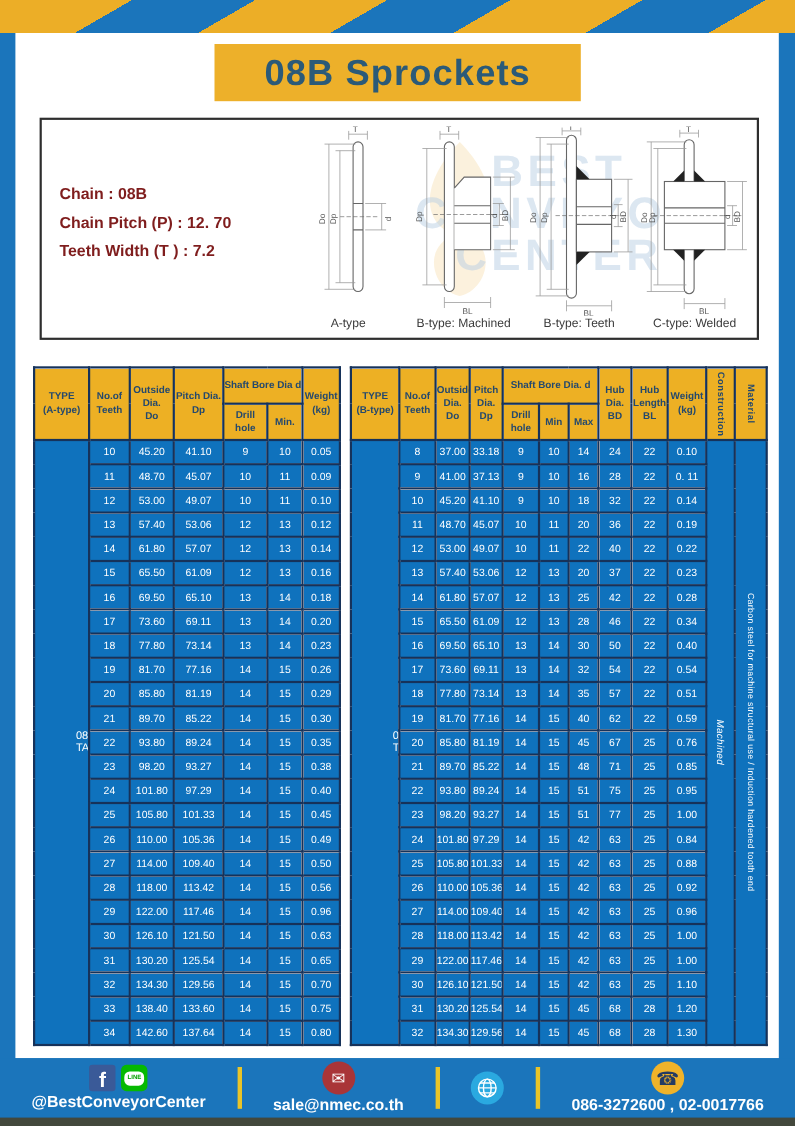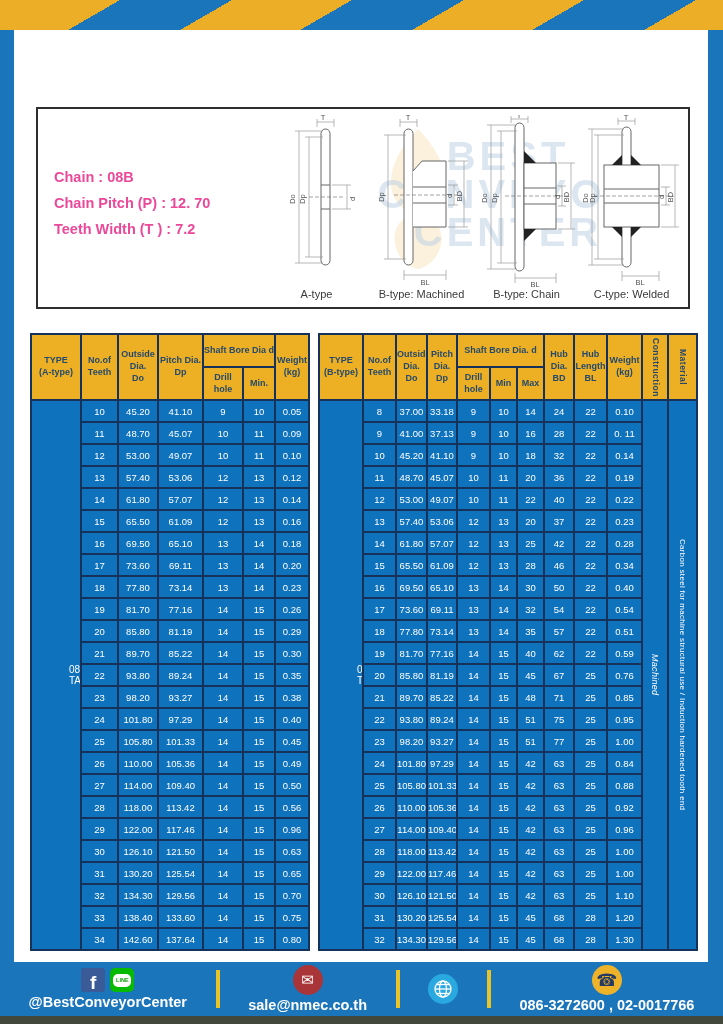--- a/index.html
+++ b/index.html
@@ -17,21 +17,21 @@
     background:#edb02a; display:flex; align-items:center; justify-content:center; }
   .title-box span { color:#2b5a78; font-size:33px; font-weight:bold; letter-spacing:1px; }
 
   
   .diagram-box { position:absolute; left:22px; top:77px; width:654px; height:202px;
     background:#fff; border:2px solid #2e2e2e; overflow:hidden; }
   .watermark { position:absolute; left:300px; top:28px; width:340px; text-align:center;
     color:#b9cfe4; opacity:.5; font-weight:bold; font-size:40px; line-height:.95; letter-spacing:4px; z-index:0; }
   .wm-logo { position:absolute; left:320px; top:10px; opacity:.45; z-index:0; }
   .specs { position:absolute; left:16px; top:56px; z-index:2; }
-  .specs div { color:#ec4899; font-weight:bold; font-size:14.5px; line-height:1.78; white-space:nowrap; }
+  .specs div { color:#7f1d1d; font-weight:bold; font-size:14.5px; line-height:1.78; white-space:nowrap; }
   .drawings { position:absolute; left:226px; top:6px; right:4px; bottom:4px; display:flex; z-index:1; }
   .drawing { width:106px; flex:1; display:flex; flex-direction:column; align-items:center; }
   .drawing svg { display:block; }
   .drawing .caption { color:#3a3a3a; font-size:11px; margin-top:1px; }
   .dimtxt { font-size:7.5px; fill:#555; font-family:"Liberation Sans",sans-serif; }
 
   
   table { position:absolute; border-collapse:collapse; table-layout:fixed; }
   th, td { border:2px solid #16325a; text-align:center; vertical-align:middle; padding:0; overflow:hidden; }
   th { background:#edb024; color:#25496d; font-size:9px; font-weight:bold; white-space:pre-line; line-height:1.3; }
@@ -63,20 +63,23 @@
   .bottom-strip { position:absolute; left:0; right:0; bottom:0; height:8px; background:#43483c; }
 </style>
 </head>
 <body>
 
 <div class="root">
   <div class="hazard"></div>
 
   <div class="page">
 
+    <div class="title-box">
+      <span>08B Sprockets</span>
+    </div>
 
     <div class="diagram-box">
       <svg class="wm-logo" width="120" height="160" viewBox="0 0 120 160">
         <path d="M60 10 C30 40 20 80 55 95 C25 105 35 145 60 150 C85 145 95 105 65 95 C100 80 90 40 60 10 Z" fill="#f0c775" opacity="0.55"></path>
       </svg>
       <div class="watermark">BEST CONVEYOR CENTER</div>
 
       <div class="specs">
         <div>Chain  : 08B</div>
         <div>Chain Pitch (P)  :  12. 70</div>
@@ -181,21 +184,21 @@
                 <line x1="40" y1="158" x2="40" y2="168"></line>
                 <line x1="81" y1="158" x2="81" y2="168"></line>
             </g>
             <text class="dimtxt" x="44" y="3" text-anchor="middle">T</text>
             <text class="dimtxt" x="12" y="83" text-anchor="middle" transform="rotate(-90 12 83)">Do</text>
             <text class="dimtxt" x="22" y="83" text-anchor="middle" transform="rotate(-90 22 83)">Dp</text>
             <text class="dimtxt" x="85" y="82" text-anchor="middle" transform="rotate(-90 85 82)">d</text>
             <text class="dimtxt" x="94" y="82" text-anchor="middle" transform="rotate(-90 94 82)">BD</text>
             <text class="dimtxt" x="60" y="172" text-anchor="middle">BL</text>
           </svg>
-          <div class="caption">B-type: Chain</div>
+          <div class="caption">B-type: Teeth</div>
         </div>
 
         <div class="drawing">
           <svg width="104" height="172" viewBox="0 0 104 172">
             <g stroke="#666" fill="none" stroke-width="1">
               <rect x="42" y="12" width="9" height="140" rx="4.5" fill="#fff"></rect>
               <rect x="24" y="50" width="55" height="62" fill="#fff"></rect>
               <polygon points="42,50 32,50 42,40" fill="#222" stroke="none"></polygon>
               <polygon points="51,50 61,50 51,40" fill="#222" stroke="none"></polygon>
               <polygon points="42,112 32,112 42,122" fill="#222" stroke="none"></polygon>

